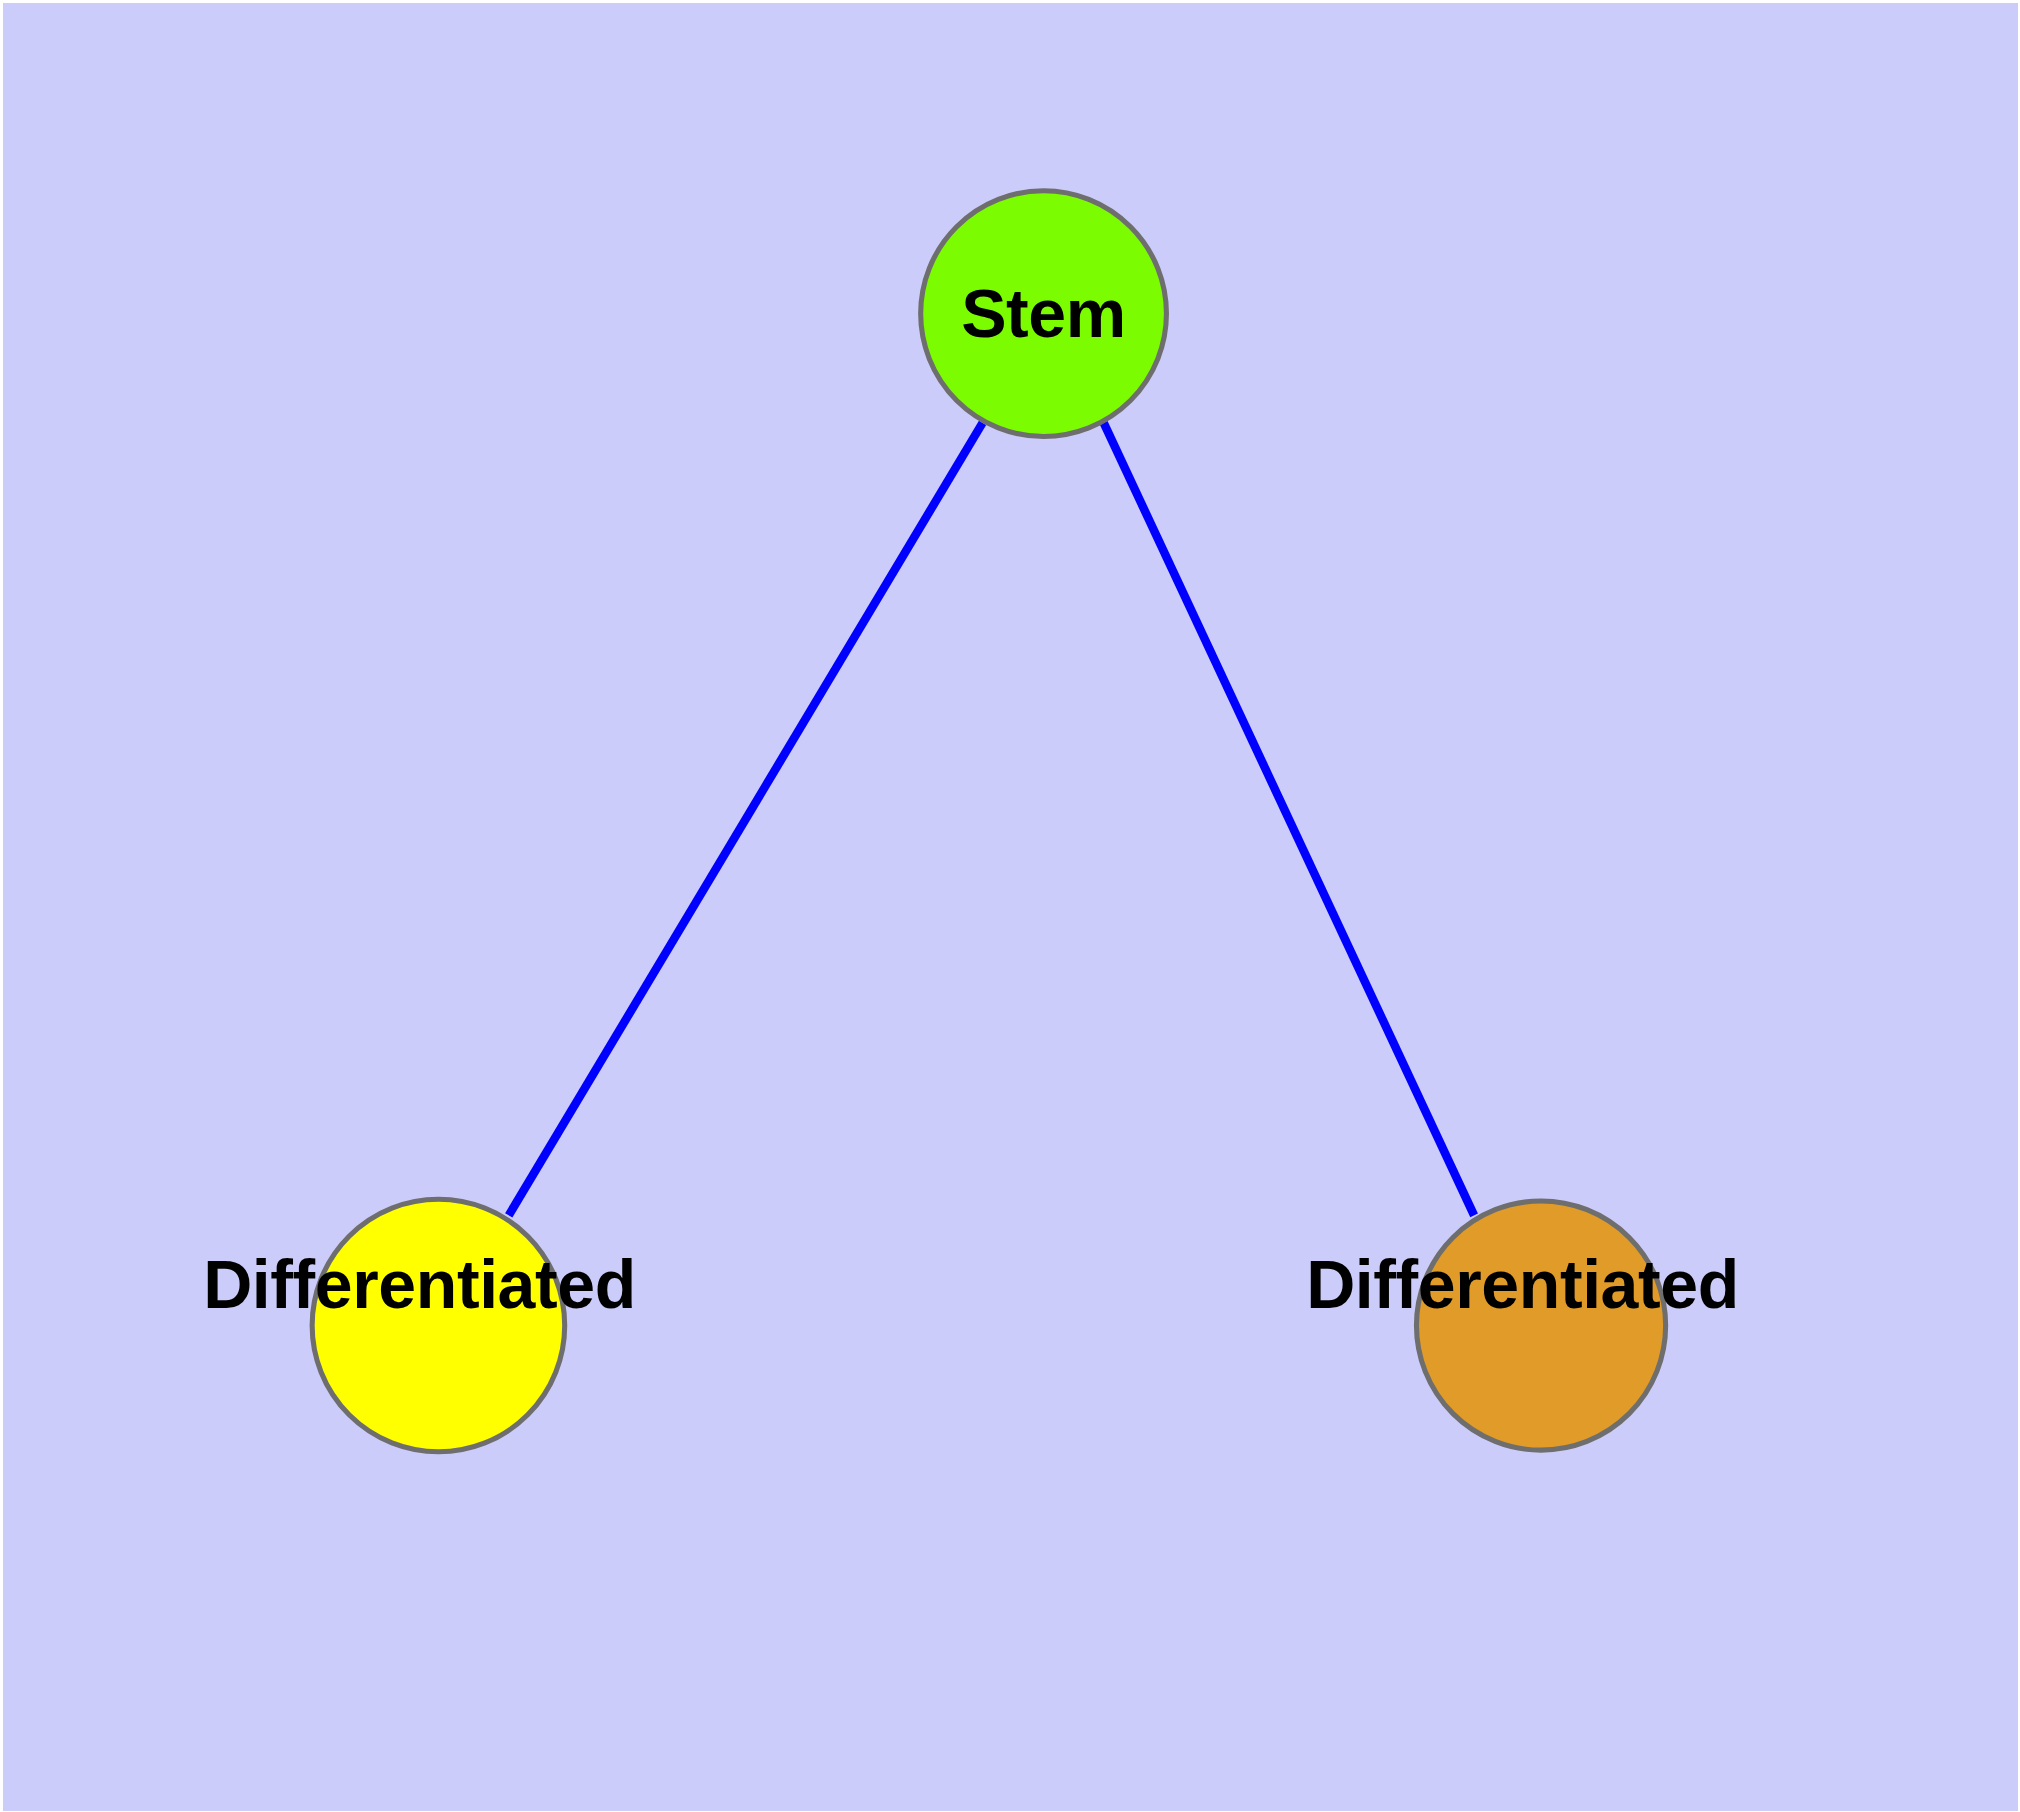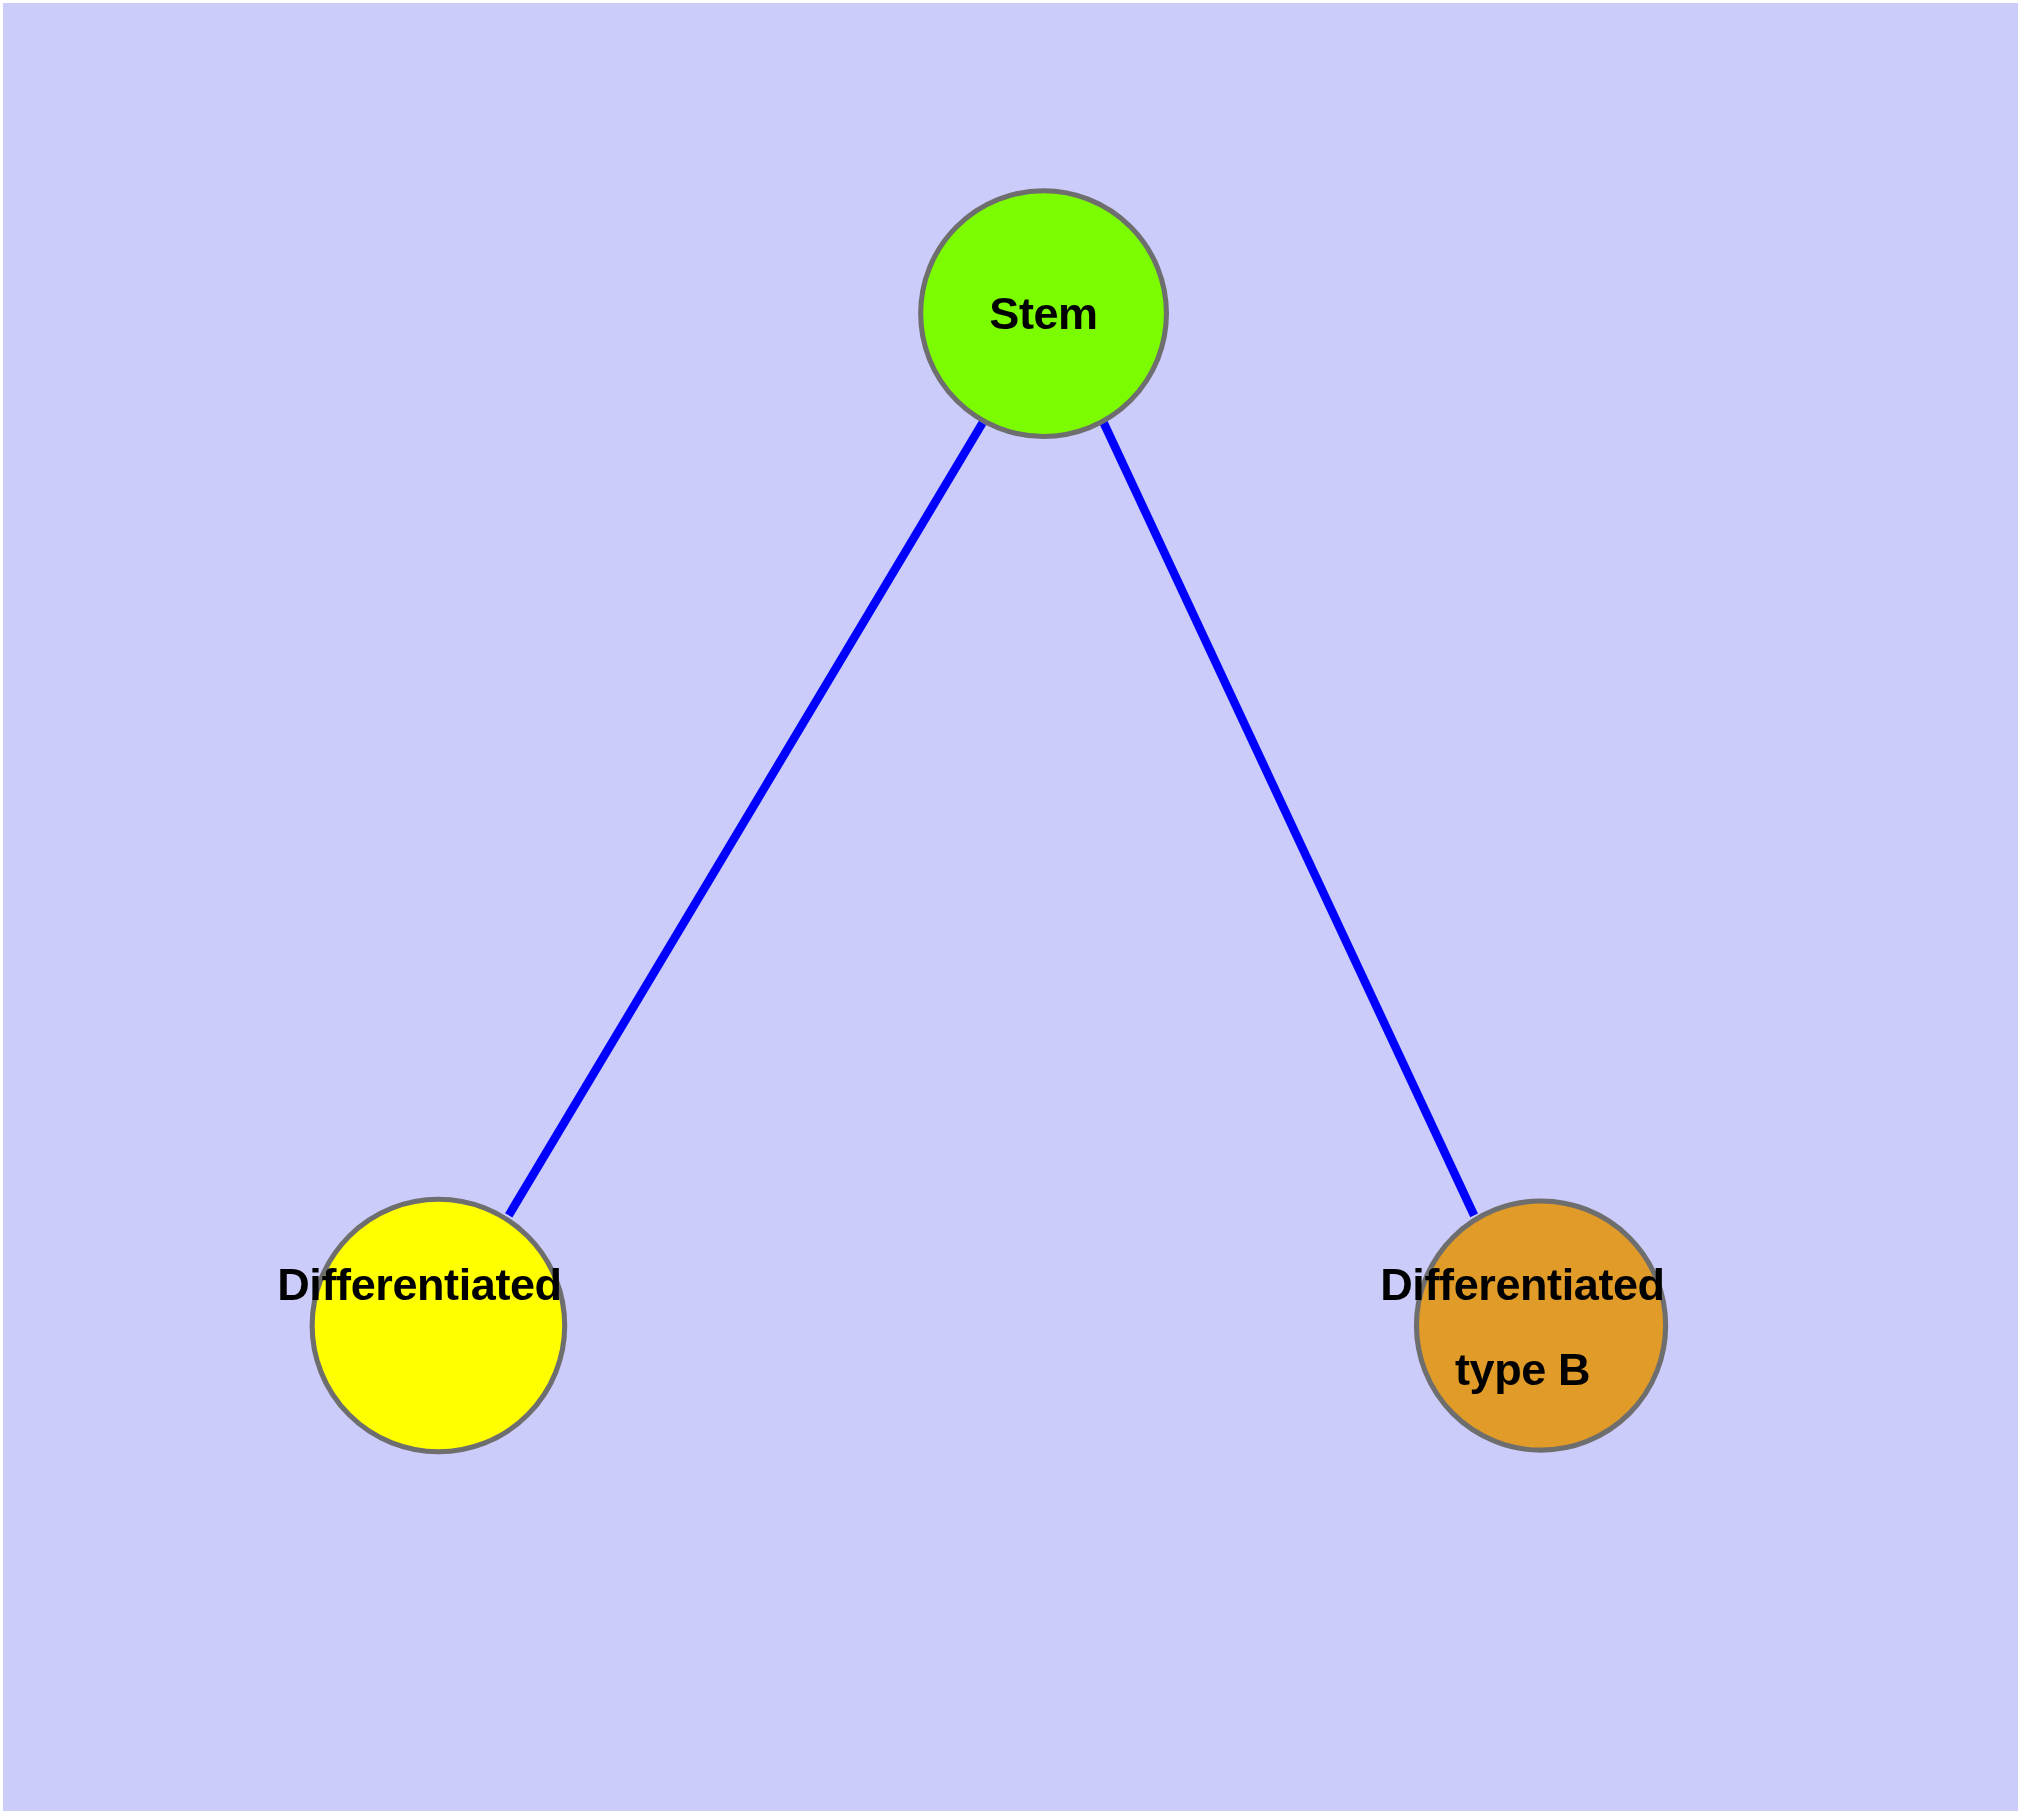--- a/index.html
+++ b/index.html
@@ -29,21 +29,21 @@
     top: 0;
     width: 2021px;
     height: 1812px;
     display: block;
   }
   .node-label {
     position: absolute;
     color: #000000;
     font-family: "Liberation Sans", sans-serif;
     font-weight: bold;
-    font-size: 45px;
+    font-size: 68px;
     line-height: 85px;
     text-align: center;
     white-space: pre;
     pointer-events: none;
     letter-spacing: -0.4px;
   }
 </style>
 </head>
 <body>
 
@@ -62,16 +62,16 @@
       <circle cx="1231" cy="370" r="145" fill="#7cfc00" stroke="#6e6e6e" stroke-width="6"></circle>
       <circle cx="517" cy="1564" r="149" fill="#ffff00" stroke="#6e6e6e" stroke-width="6"></circle>
       <circle cx="1818" cy="1564" r="147" fill="#e09b28" stroke="#6e6e6e" stroke-width="6"></circle>
     </g>
   </svg>
 
   <div class="node-label" style="left:789px; top:271px; width:509px;">Stem</div>
 
   <div class="node-label" style="left:165px; top:1242px; width:509px;"><span>Differentiated</span><br></div>
 
-  <div class="node-label" style="left:1268px; top:1242px; width:509px;"><span>Differentiated</span><br><span>type B</span></div>
+  <div class="node-label" style="left:1268px; top:1242px; width:509px;"><span>Differentiated</span><br></div>
 
 </div>
 
 
 </body></html>

